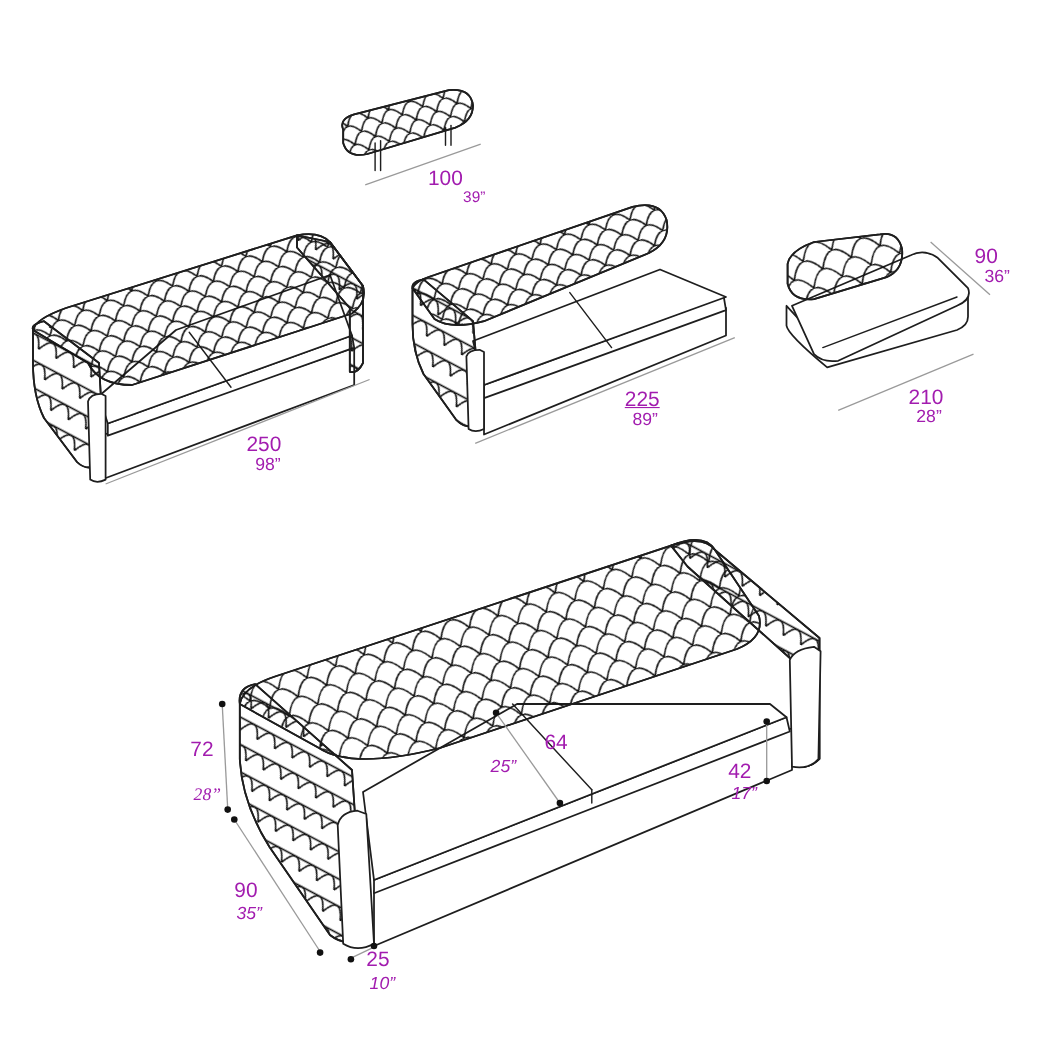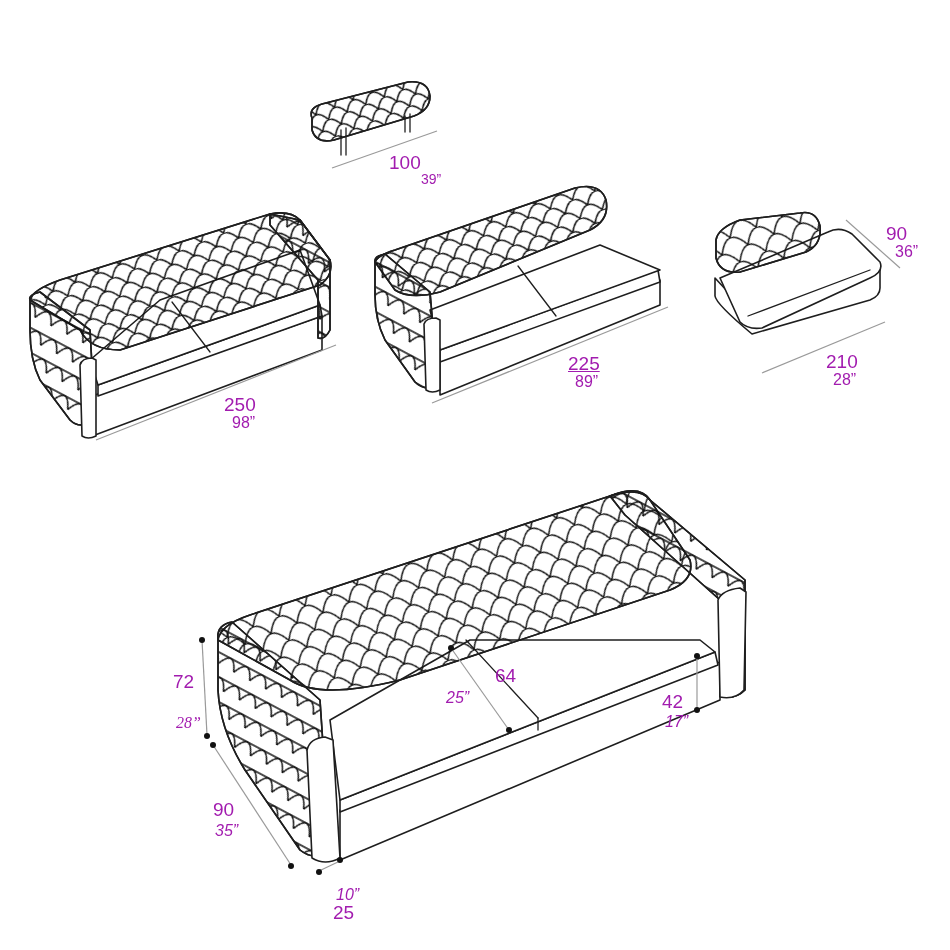--- a/index.html
+++ b/index.html
@@ -154,14 +154,14 @@
 
 <div class="lbl cm" style="left:213px;top:800px;">90</div>
 <div class="lbl in ital" style="left:215px;top:823px;">35”</div>
 
 <div class="lbl cm" style="left:464px;top:666px;margin-left:31px;">64</div>
 <div class="lbl in ital" style="left:446px;top:690px;">25”</div>
 
 <div class="lbl cm" style="left:662px;top:692px;">42</div>
 <div class="lbl in ital" style="left:665px;top:714px;">17”</div>
 
-<div class="lbl cm" style="left:333px;top:863px;margin-top:40px;">25</div>
+<div class="lbl cm" style="left:333px;top:863px;">25</div>
 <div class="lbl in ital" style="left:336px;top:887px;">10”</div>
 
 </body></html>

